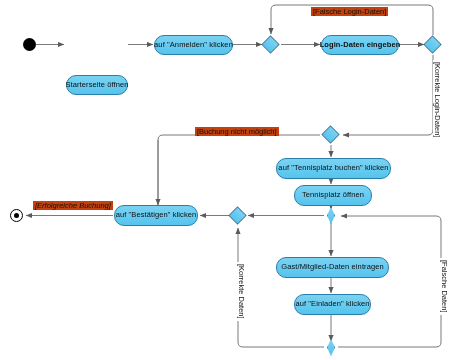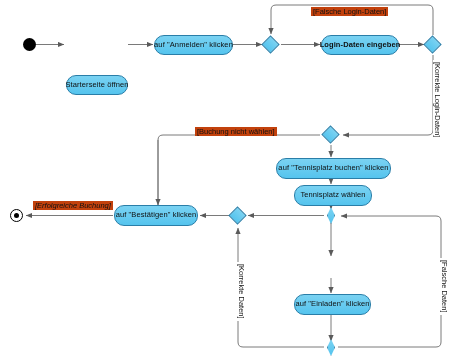--- a/index.html
+++ b/index.html
@@ -156,22 +156,23 @@
   <div class="final-node" style="left:10px; top:209px;"></div>
 
   <div class="node" style="left:66px; top:35px; width:62px; height:20px;margin-top:40px;">Starterseite öffnen</div>
 
   <div class="node" style="left:154px; top:35px; width:79px; height:20px;">auf "Anmelden" klicken</div>
 
   <div class="node" style="left:321px; top:35px; width:78px; height:20px;font-weight:bold;">Login-Daten eingeben</div>
 
   <div class="node" style="left:276px; top:158px; width:115px; height:21px;">auf "Tennisplatz buchen" klicken</div>
 
-  <div class="node" style="left:294px; top:185px; width:78px; height:21px;">Tennisplatz wählen</div>
-
+  <div class="node" style="left:294px; top:185px; width:78px; height:21px;">Tennisplatz öffnen</div>
+
+  <div class="node" style="left:276px; top:257px; width:113px; height:21px;">Gast/Mitglied-Daten eintragen</div>
 
   <div class="node" style="left:294px; top:294px; width:77px; height:21px;">auf "Einladen" klicken</div>
 
   <div class="node" style="left:114px; top:205px; width:84px; height:21px;">auf "Bestätigen" klicken</div>
 
   <div class="diamond" style="left:264px; top:38px; width:13px; height:13px;"></div>
 
   <div class="diamond" style="left:426px; top:38px; width:13px; height:13px;"></div>
 
   <div class="diamond" style="left:324px; top:128px; width:13px; height:13px;"></div>
@@ -179,21 +180,21 @@
   <div class="diamond-tall" style="left:327px; top:207px; width:8px; height:17px; clip-path: polygon(50% 0%, 100% 50%, 50% 100%, 0% 50%);"></div>
 
   <div class="diamond" style="left:231px; top:209px; width:13px; height:13px;"></div>
 
   <div class="diamond-tall" style="left:327px; top:339px; width:8px; height:17px; clip-path: polygon(50% 0%, 100% 50%, 50% 100%, 0% 50%);"></div>
 
   <div class="guard" style="left:311px; top:7px;">[Falsche Login-Daten]</div>
 
   <div class="guard vert" style="left:442px; top:60px; transform: rotate(90deg);">[Korrekte Login-Daten]</div>
 
-  <div class="guard" style="left:195px; top:127px;">[Buchung nicht wählen]</div>
+  <div class="guard" style="left:195px; top:127px;">[Buchung nicht möglich]</div>
 
   <div class="guard" style="left:33px; top:201px;font-style:italic;">[Erfolgreiche Buchung]</div>
 
   <div class="guard vert" style="left:246px; top:262px; transform: rotate(90deg);">[Korrekte Daten]</div>
 
   <div class="guard vert" style="left:449px; top:258px; transform: rotate(90deg);">[Falsche Daten]</div>
 
 </div>
 
 </body></html>

